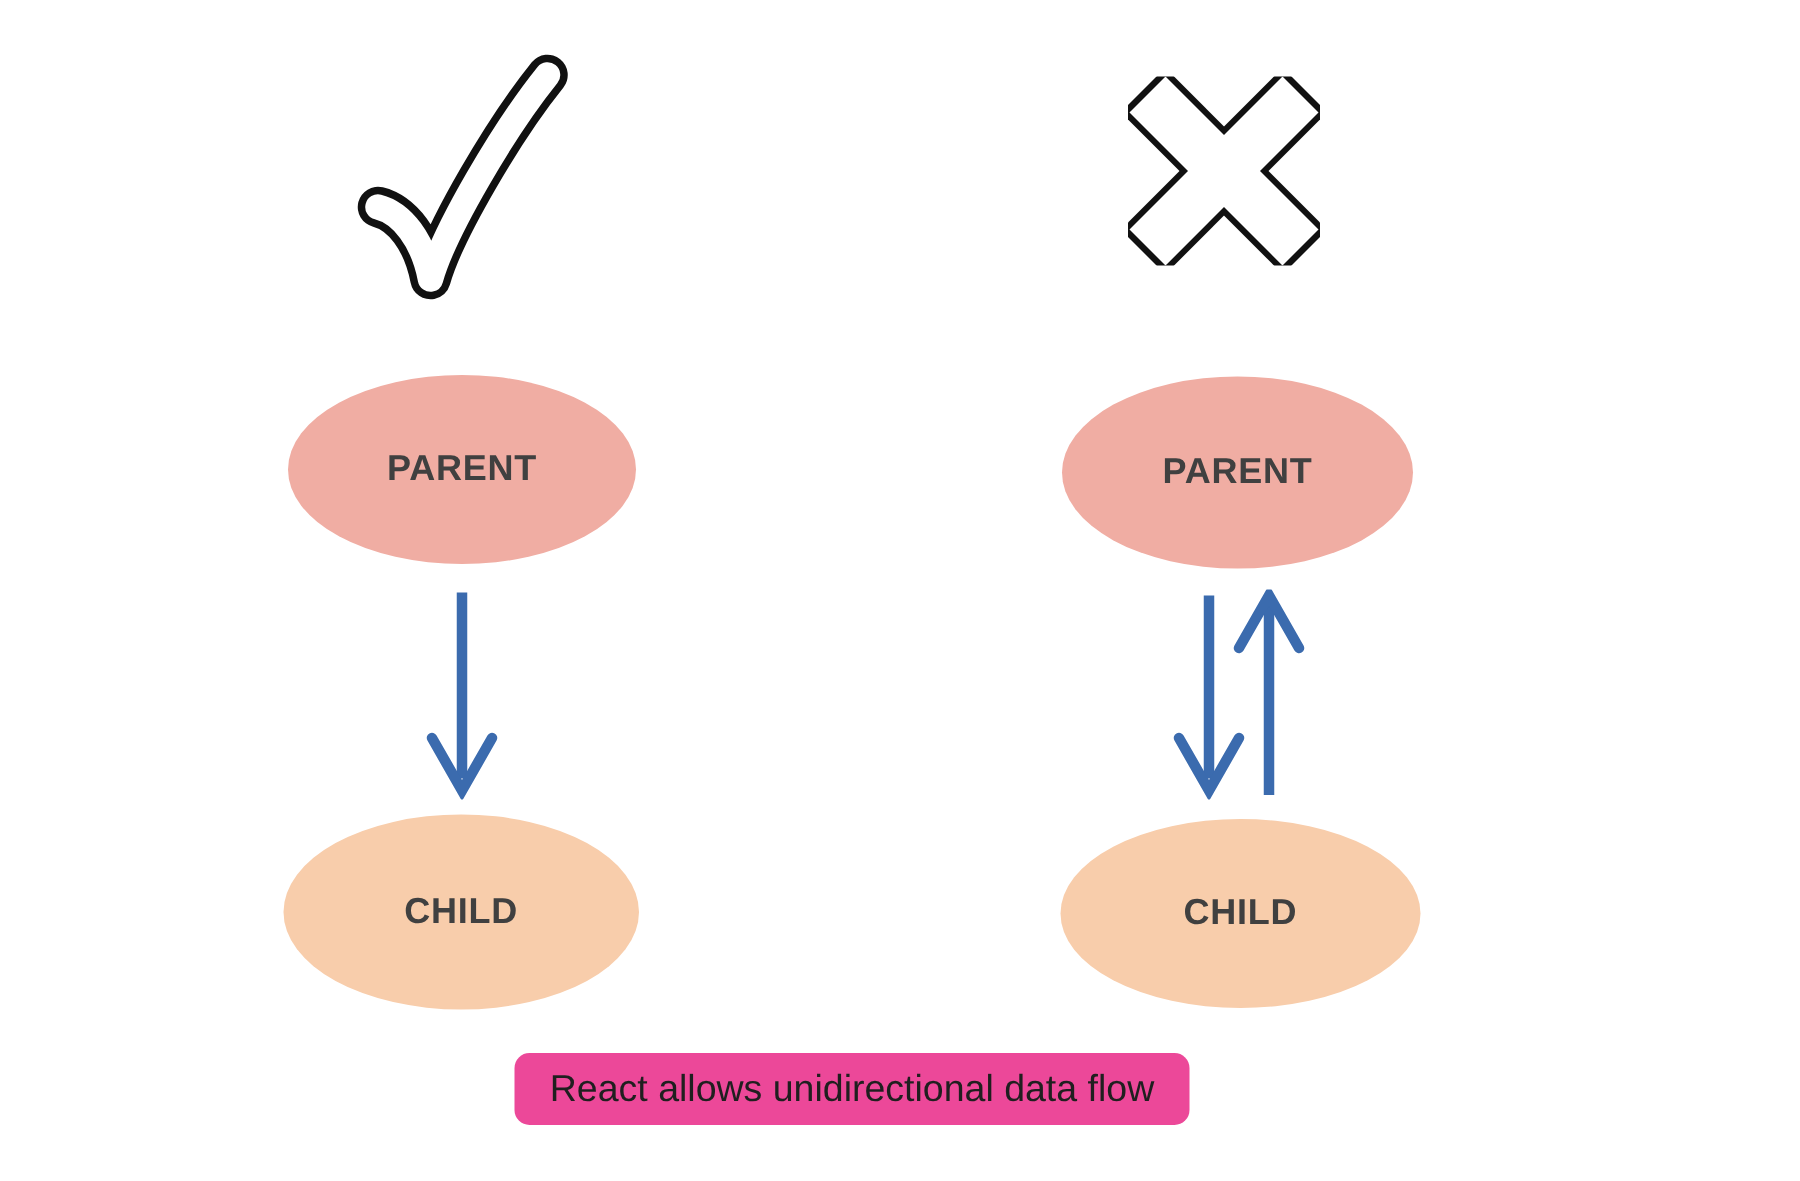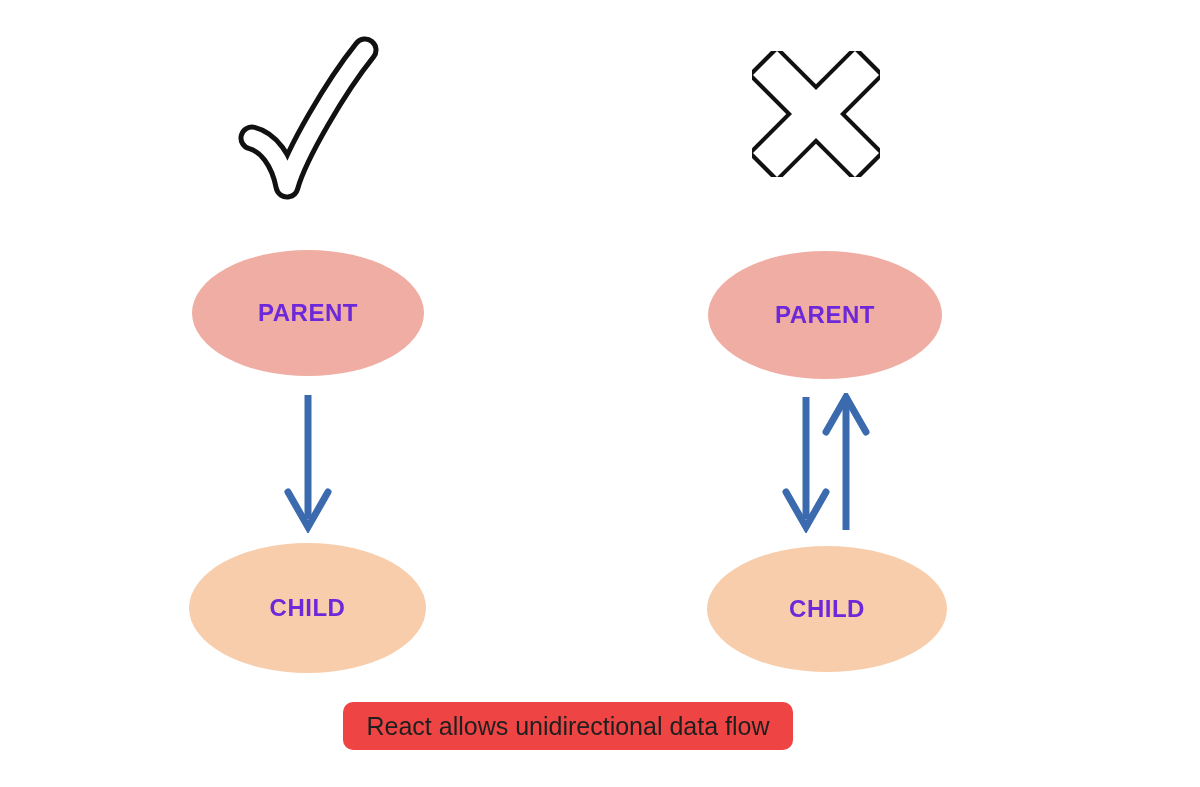--- a/index.html
+++ b/index.html
@@ -19,21 +19,21 @@
   .ellipse {
     position: absolute;
     border-radius: 50%;
     display: flex;
     align-items: center;
     justify-content: center;
   }
   .node-label {
     font-weight: bold;
     font-size: 24px;
-    color: #6d28d9;
+    color: #404040;
     letter-spacing: 0.5px;
   }
   .center-label {
     position: absolute;
     left: 398px;
     top: 438px;
     width: 340px;
     text-align: center;
     font-weight: bold;
     font-size: 19px;
@@ -98,17 +98,17 @@
 
 
   <div class="ellipse" style="left: 189px; top: 543px; width: 237px; height: 130px; background-color: rgb(248, 205, 171);">
     <span class="node-label">CHILD</span>
   </div>
 
   <div class="ellipse" style="left: 707px; top: 546px; width: 240px; height: 126px; background-color: rgb(248, 205, 171);">
     <span class="node-label">CHILD</span>
   </div>
 
-  <div class="caption" style="background-color: #ef4444;">
+  <div class="caption" style="background-color: #ec4899;">
     <span>React allows unidirectional data flow</span>
   </div>
 
 </div>
 
 </body></html>

